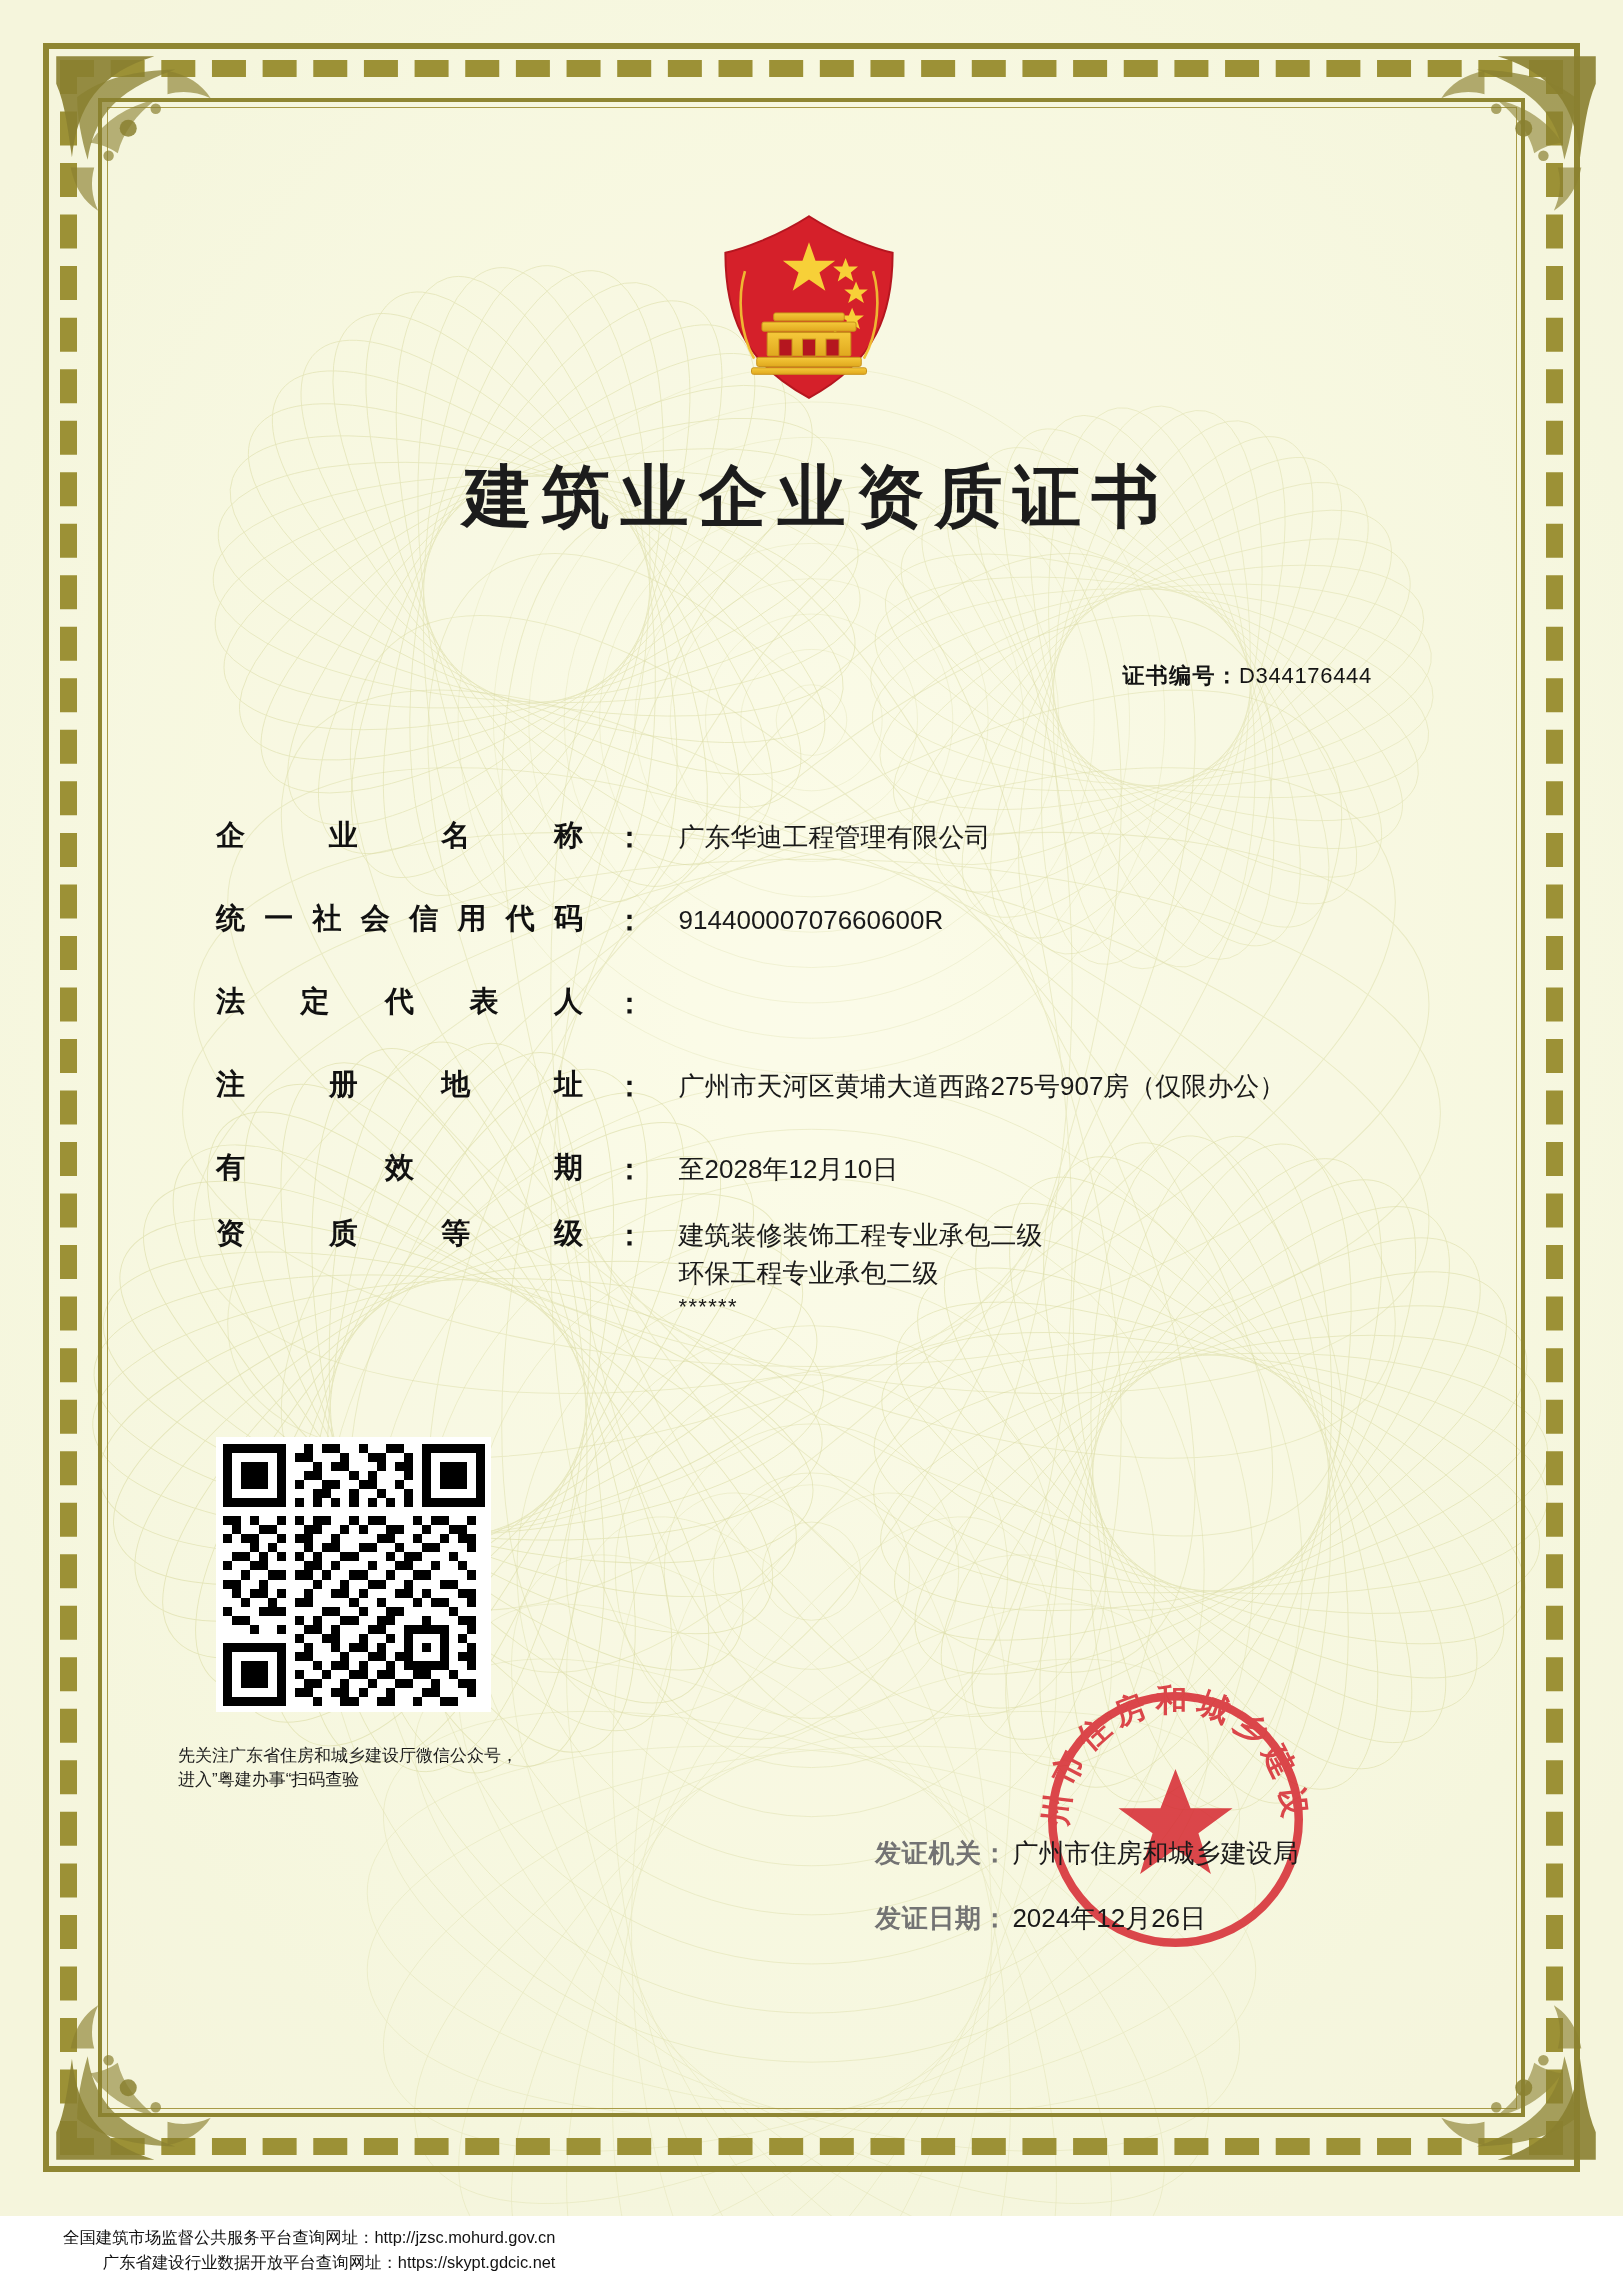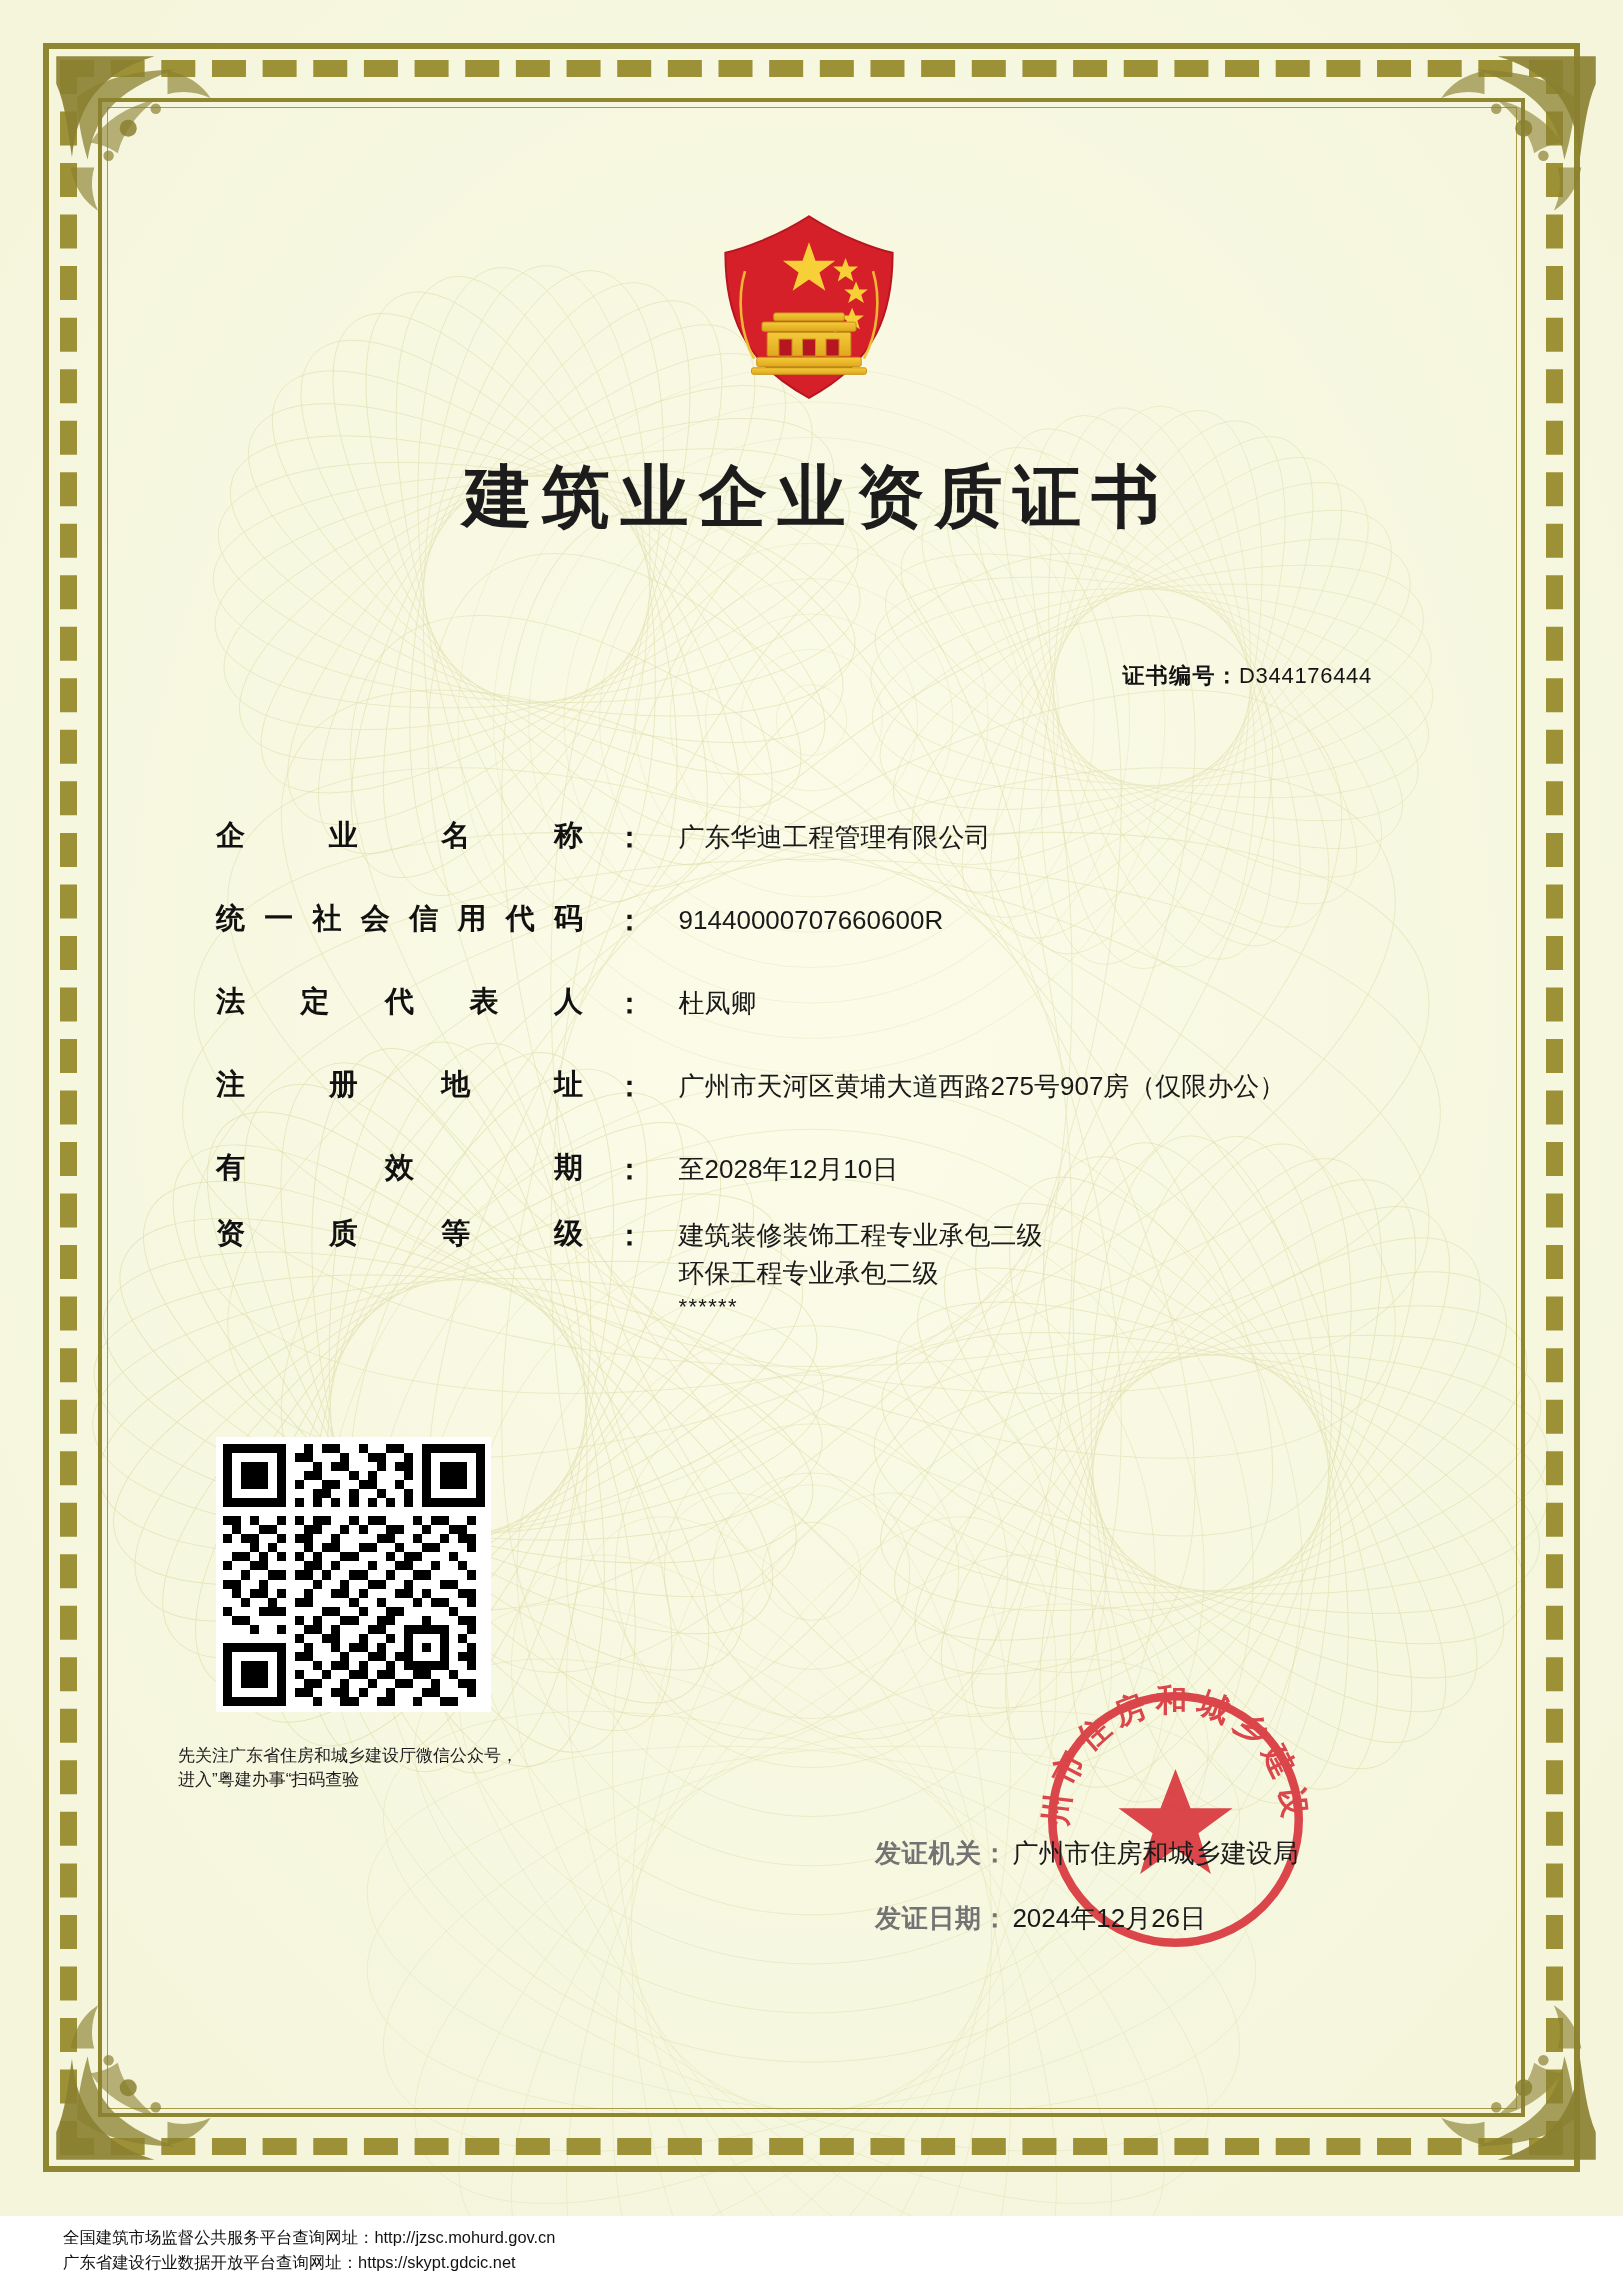--- a/index.html
+++ b/index.html
@@ -235,21 +235,21 @@
 
   
   .footer {
     position: absolute;
     left: 63px;
     top: 2225px;
     font-size: 16.4px;
     line-height: 1.55;
     color: #111;
   }
-  .footer div { white-space: nowrap; }
+  .footer div { white-space: nowrap; text-align: right; }
 </style>
 </head>
 <body>
 
 <div class="sheet">
 
   <svg class="guilloche" viewBox="0 0 2480 3385" preserveAspectRatio="none" aria-hidden="true">
     <defs>
       <radialGradient id="gwash" cx="50%" cy="45%" r="62%">
         <stop offset="0%" stop-color="#fcfce9"></stop>
@@ -441,21 +441,20 @@
 
     <div class="field">
       <span class="label">统一社会信用代码</span>
       <span class="colon">：</span>
       <span class="value">91440000707660600R</span>
     </div>
 
     <div class="field">
       <span class="label">法定代表人</span>
       <span class="colon">：</span>
-      <span class="value">杜凤卿</span>
     </div>
 
     <div class="field">
       <span class="label">注册地址</span>
       <span class="colon">：</span>
       <span class="value">广州市天河区黄埔大道西路275号907房（仅限办公）</span>
     </div>
 
     <div class="field valid">
       <span class="label">有效期</span>

